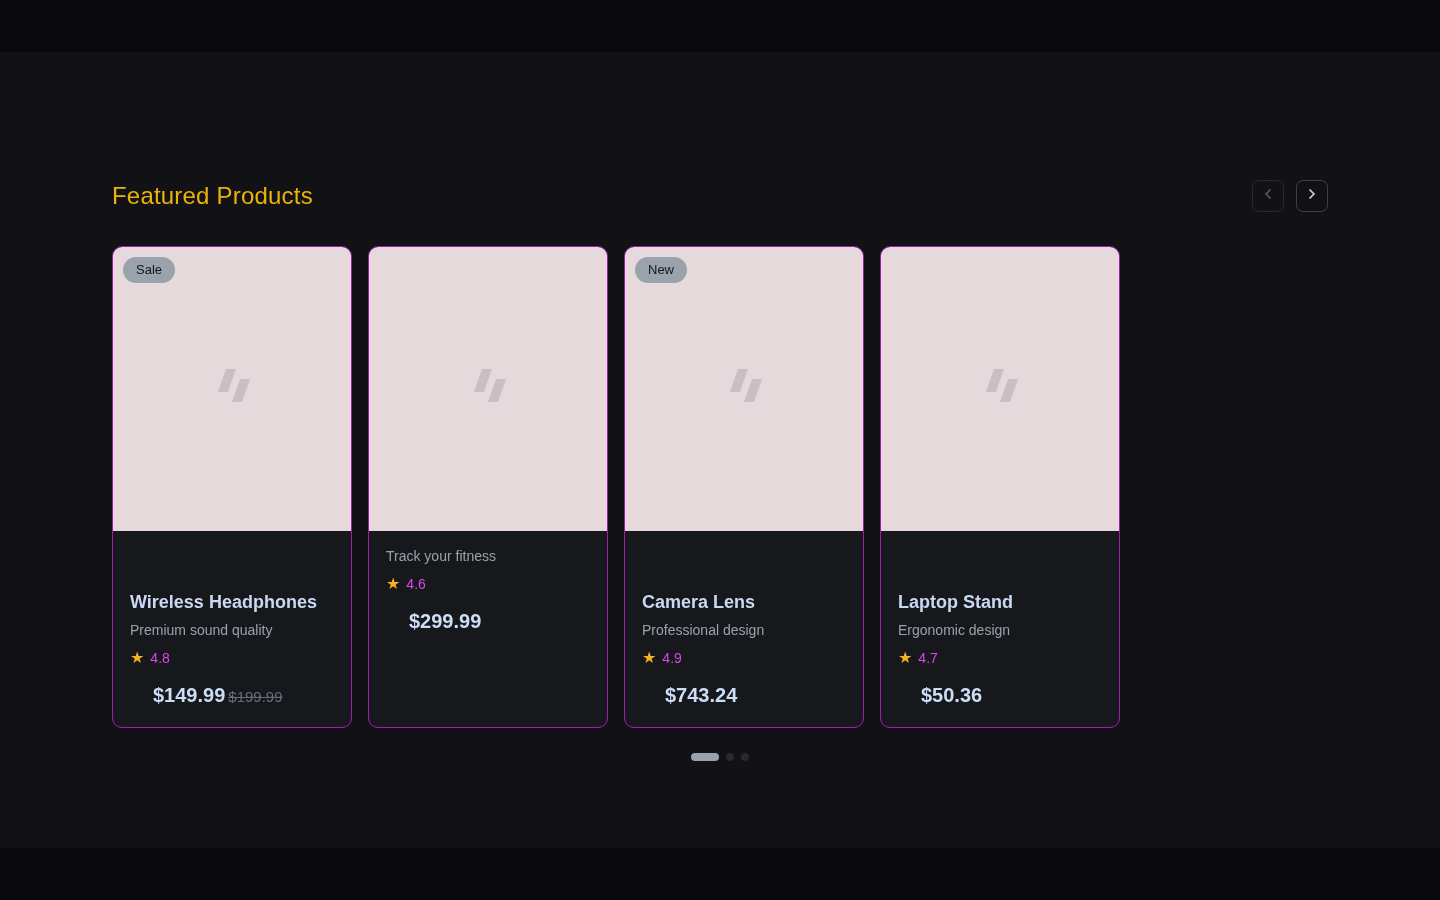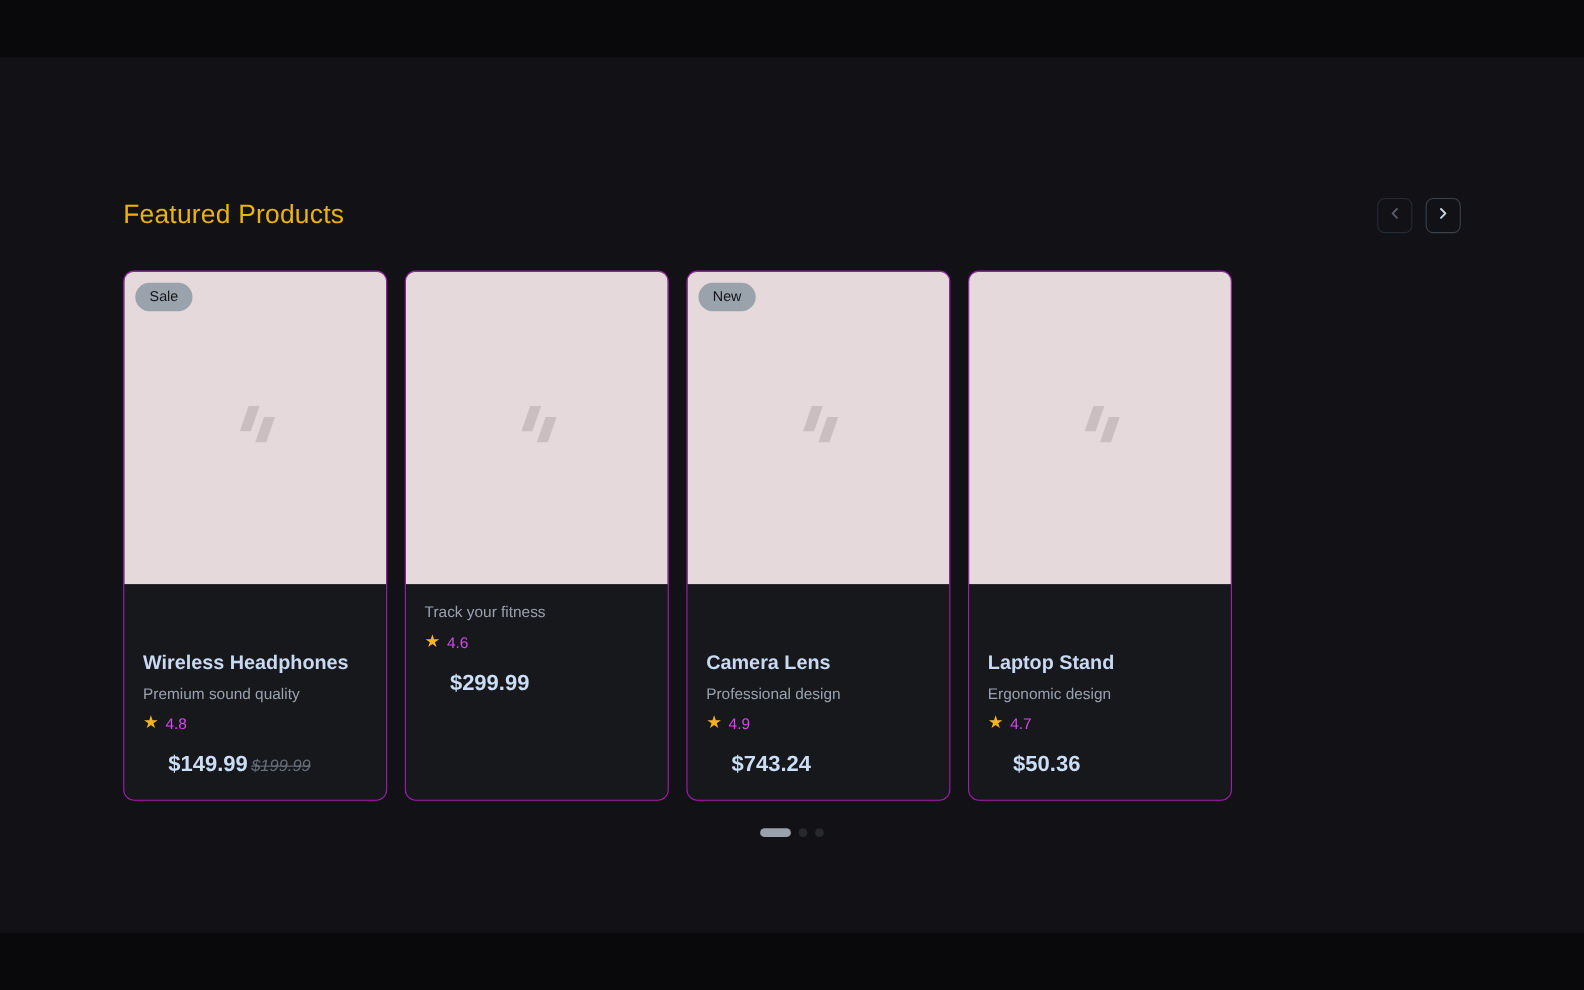--- a/index.html
+++ b/index.html
@@ -96,21 +96,20 @@
   .price-row { display: flex; align-items: baseline; gap: 3px; margin-left: 23px; }
   .price {
     font-size: 20px;
     font-weight: 700;
     color: #ccddf6;
   }
   .original-price {
     font-size: 15px;
     color: #666e7c;
     text-decoration: line-through;
-    font-style: italic;
   }
   .pagination {
     display: flex; align-items: center; justify-content: center;
     gap: 7px;
     margin-top: 25px;
   }
   .dot {
     width: 8px; height: 8px; border-radius: 50%;
     background: #28292d;
     cursor: pointer;

